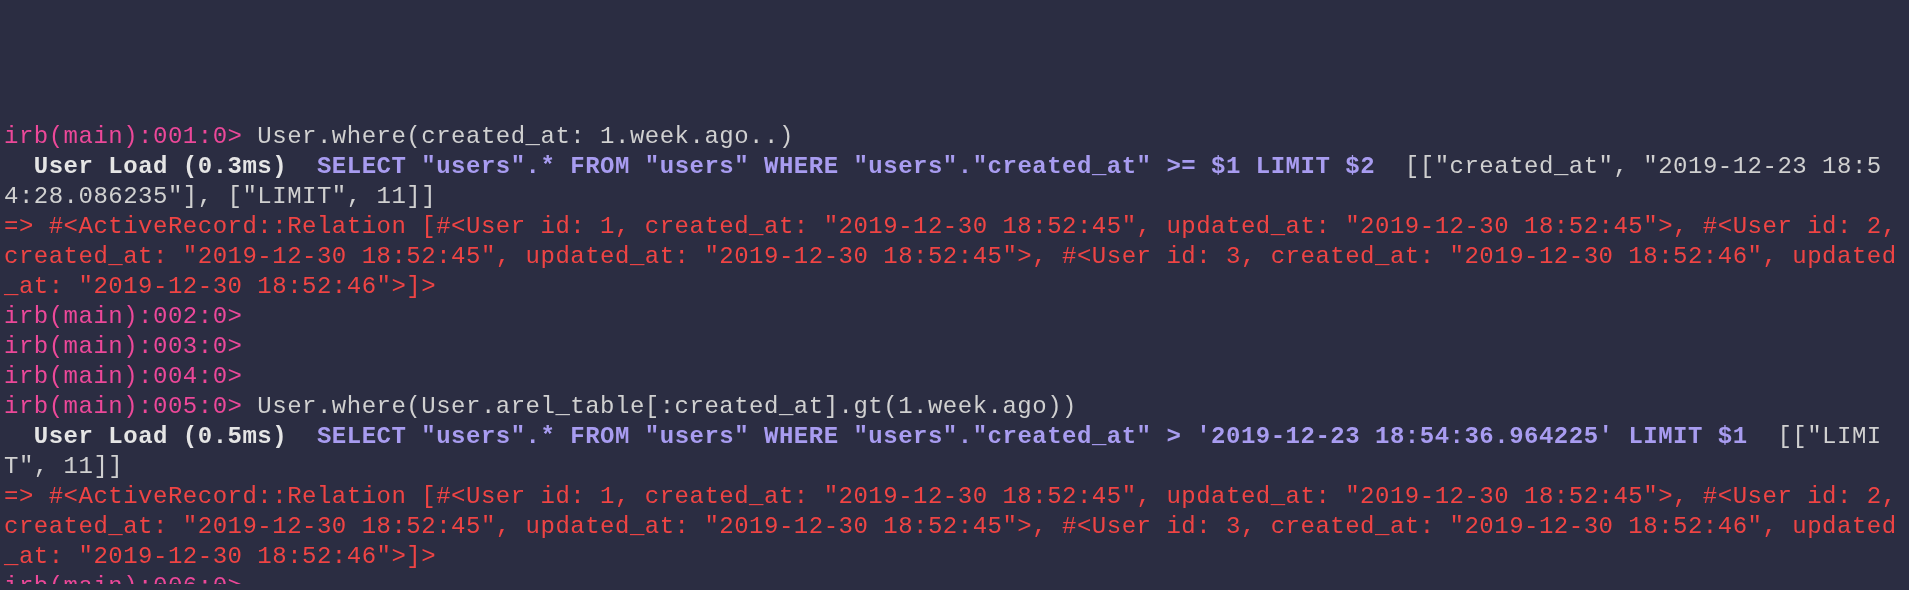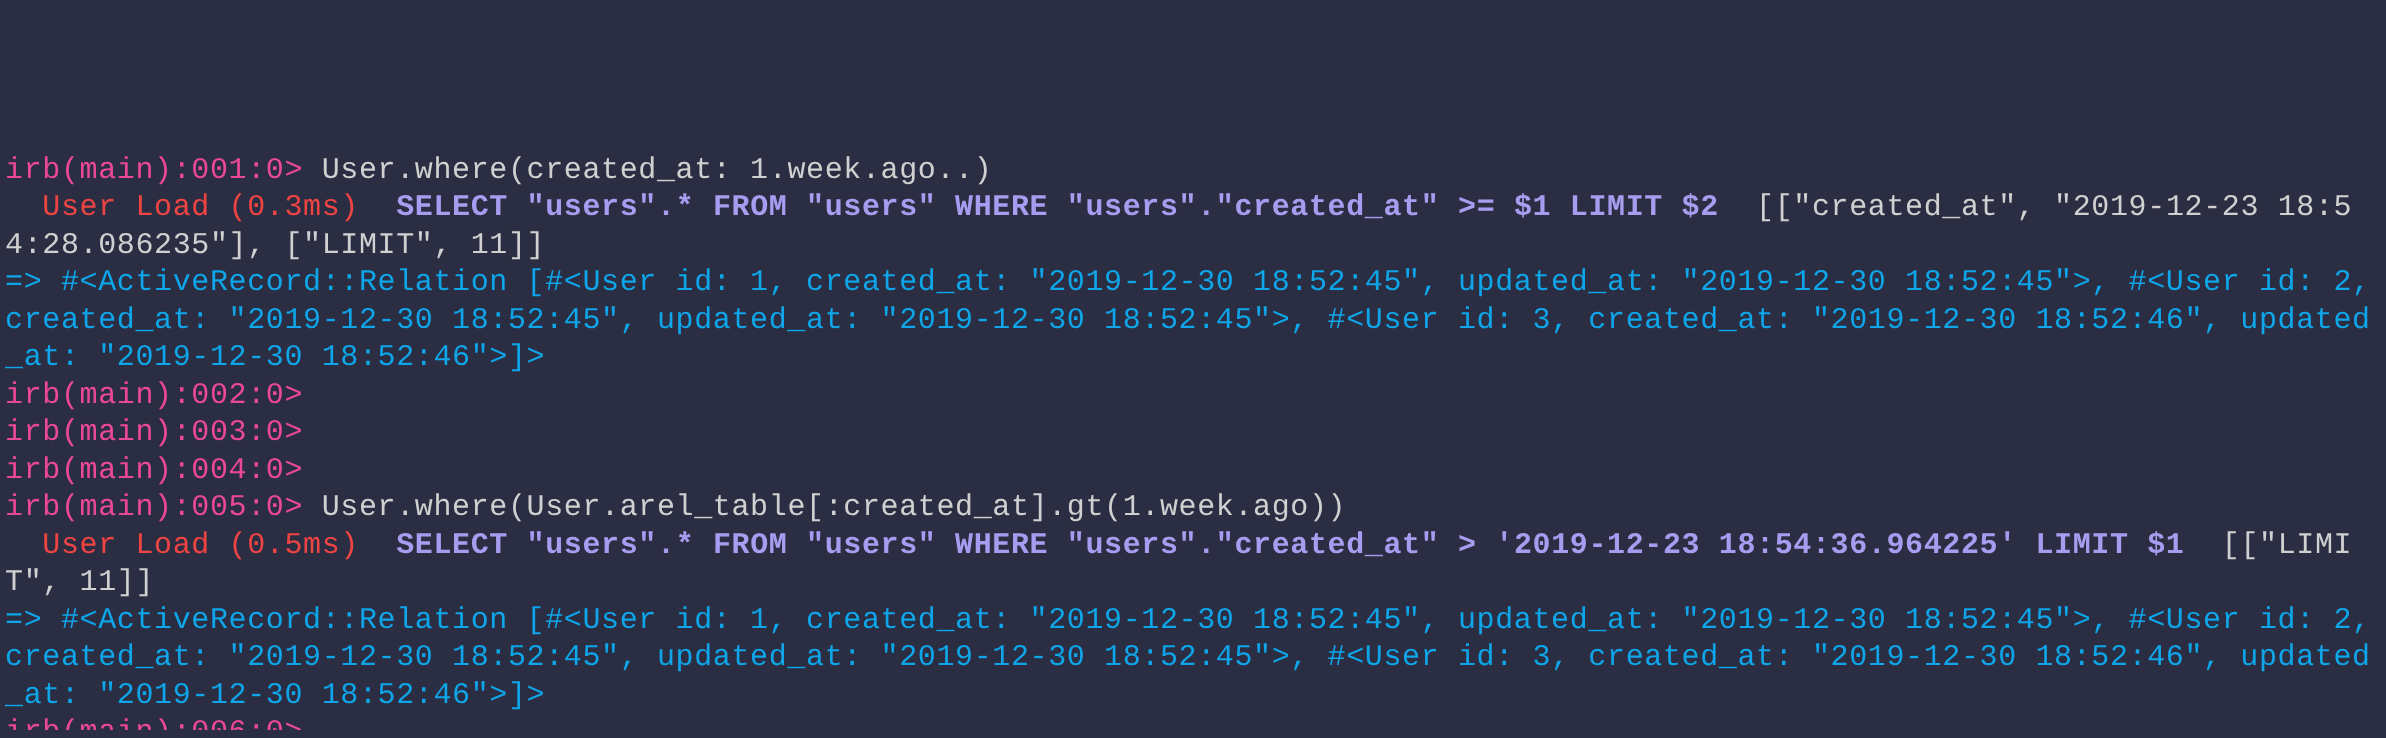--- a/index.html
+++ b/index.html
@@ -15,33 +15,33 @@
       line-height: 1.25;
       padding: 2px 4px;
       white-space: pre-wrap;
       word-break: break-all;
       letter-spacing: 0.5px;
     }
     .prompt {
       color: #ec4899;
     }
     .cyan-bold {
-      color: #ef4444;
-      font-weight: normal;
+      color: #e5e5e5;
+      font-weight: bold;
       margin-top: 32px;
     }
     .purple-bold {
       color: #a89cf0;
       font-weight: bold;
     }
     .params {
       color: #d0d0d0;
     }
     .result {
-      color: #0ea5e9;
+      color: #ef4444;
     }
     .terminal-line {
       display: block;
     }
   </style>
 </head>
 <body>
 
 
 

